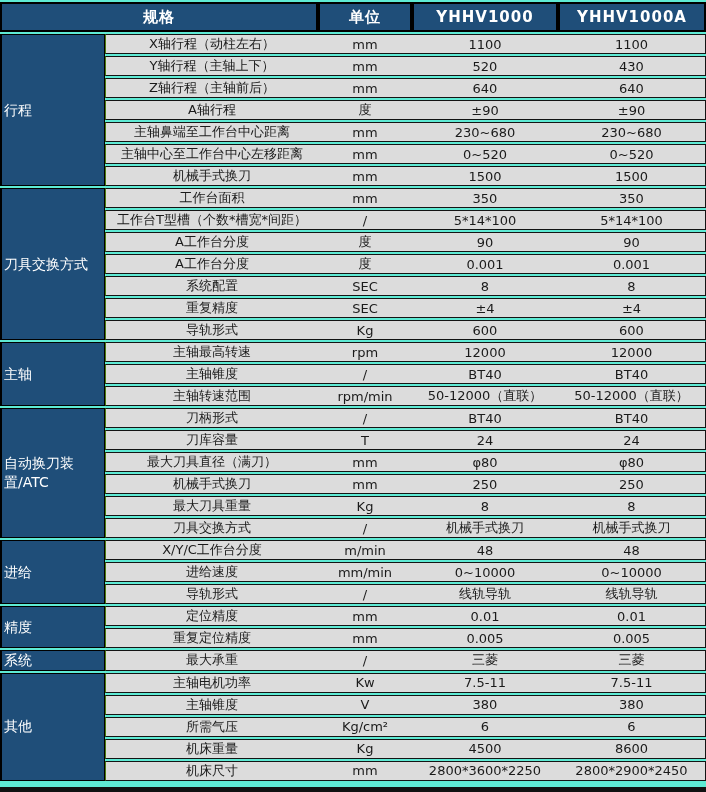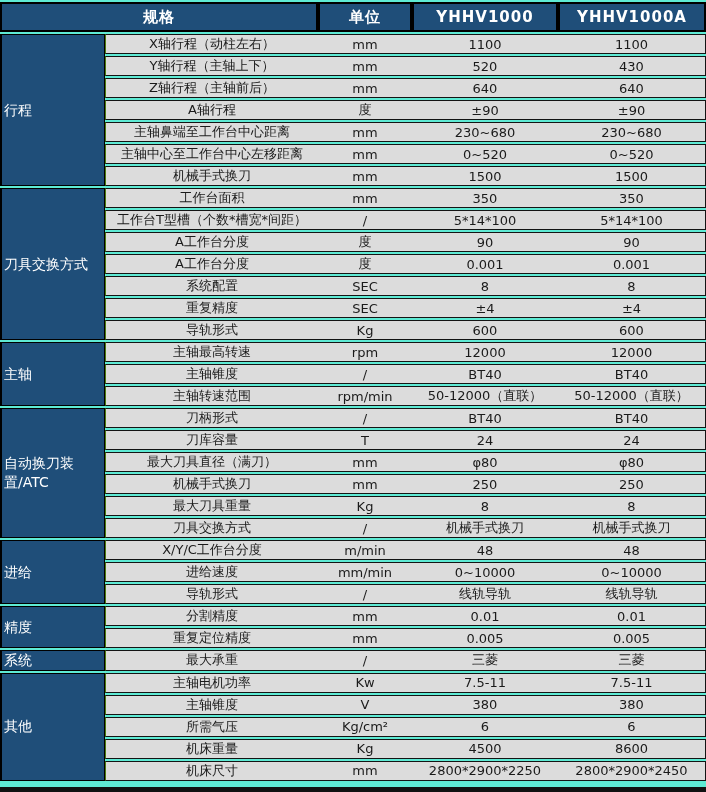--- a/index.html
+++ b/index.html
@@ -235,21 +235,21 @@
           <td class="cell last">0~10000</td>
         </tr>
         <tr>
           <td class="cell spec-name">导轨形式</td>
           <td class="cell">/</td>
           <td class="cell">线轨导轨</td>
           <td class="cell last">线轨导轨</td>
         </tr>
         <tr>
           <td class="cat" rowspan="2">精度</td>
-          <td class="cell spec-name">分割精度</td>
+          <td class="cell spec-name">定位精度</td>
           <td class="cell">mm</td>
           <td class="cell">0.01</td>
           <td class="cell last">0.01</td>
         </tr>
         <tr>
           <td class="cell spec-name">重复定位精度</td>
           <td class="cell">mm</td>
           <td class="cell">0.005</td>
           <td class="cell last">0.005</td>
         </tr>
@@ -281,18 +281,18 @@
         </tr>
         <tr>
           <td class="cell spec-name">机床重量</td>
           <td class="cell">Kg</td>
           <td class="cell">4500</td>
           <td class="cell last">8600</td>
         </tr>
         <tr>
           <td class="cell spec-name">机床尺寸</td>
           <td class="cell">mm</td>
-          <td class="cell">2800*2900*2250</td>
+          <td class="cell">2800*3600*2250</td>
           <td class="cell last">2800*2900*2450</td>
         </tr>
       </tbody>
   </table>
 </div>
 
 </body></html>

